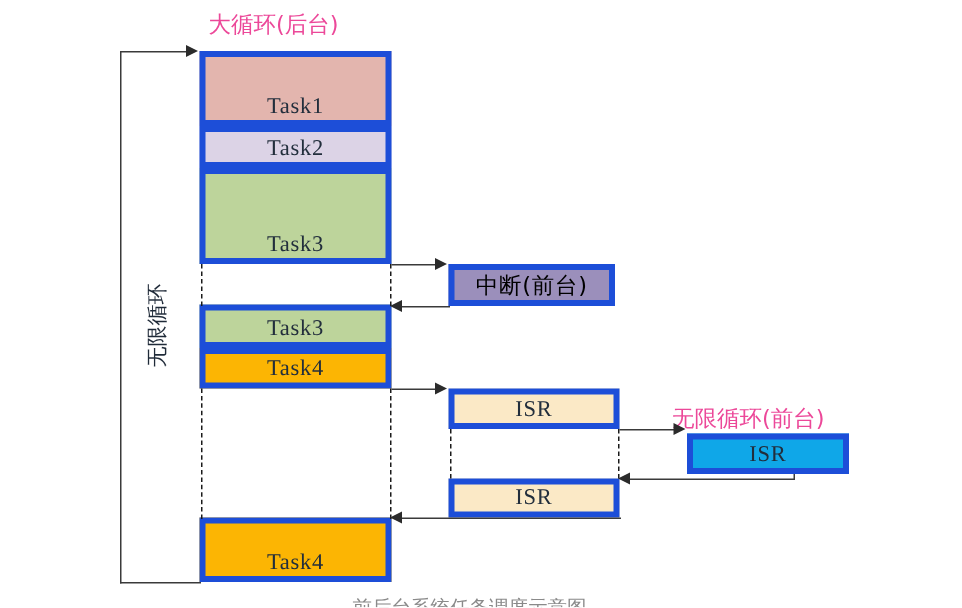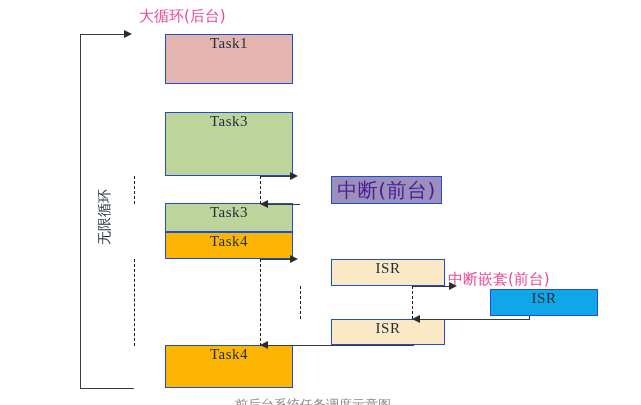--- a/index.html
+++ b/index.html
@@ -11,36 +11,35 @@
     position: relative;
     width: 641px;
     height: 405px;
     background: #ffffff;
     font-family: "Liberation Serif", "DejaVu Serif", serif;
     overflow: hidden;
   }
   .box {
     position: absolute;
     box-sizing: border-box;
-    border: 1px solid #1d4ed8;
+    border: 4px solid #1d4ed8;
     display: flex;
-    align-items: flex-start;
+    align-items: flex-end;
     justify-content: center;
     color: #1a2a3a;
     letter-spacing: 0.5px;
-    margin-left: 32px;
   }
   .task-label {
     font-size: 15px;
     color: #222e3c;
   }
   .cn-label {
     font-family: "DejaVu Sans", sans-serif;
-    font-size: 20px;
-    color: #4c1d95;
+    font-size: 15px;
+    color: #000000;
   }
   .title {
     position: absolute;
     font-family: "DejaVu Sans", sans-serif;
     font-size: 15px;
     color: #ec4899;
     white-space: nowrap;
   }
   .vlabel {
     position: absolute;
@@ -94,20 +93,23 @@
   <div class="arrow-r" style="left:124px; top:30px;"></div>
   <div class="line-v" style="left:80px; top:34px; height:355px;"></div>
   <div class="line-h" style="left:80px; top:388px; width:54px;"></div>
 
   <div class="vlabel" style="left:96px; top:245px;">无限循环</div>
 
   <div class="box" style="left:133px; top:34px; width:128px; height:50px; background:#e3b5ae;">
     <span class="task-label">Task1</span>
   </div>
 
+  <div class="box" style="left:133px; top:84px; width:128px; height:28px; background:#dcd3e6;">
+    <span class="task-label">Task2</span>
+  </div>
 
   <div class="box" style="left:133px; top:112px; width:128px; height:64px; background:#bdd49b;">
     <span class="task-label">Task3</span>
   </div>
 
   <div class="box" style="left:133px; top:203px; width:128px; height:29px; background:#bdd49b;">
     <span class="task-label">Task3</span>
   </div>
 
   <div class="box" style="left:133px; top:232px; width:128px; height:27px; background:#fcb503;">
@@ -144,21 +146,21 @@
   <div class="box" style="left:299px; top:319px; width:114px; height:26px; background:#fbe9c6;">
     <span class="task-label">ISR</span>
   </div>
 
   <div class="dash-v" style="left:300px; top:286px; height:33px;"></div>
   <div class="dash-v" style="left:412px; top:286px; height:33px;"></div>
 
   <div class="line-h" style="left:268px; top:345px; width:146px;"></div>
   <div class="arrow-l" style="left:260px; top:341px;"></div>
 
-  <div class="title" style="left:448px; top:270px;">中断嵌套(前台)</div>
+  <div class="title" style="left:448px; top:270px;">无限循环(前台)</div>
 
   <div class="box" style="left:458px; top:289px; width:108px; height:27px; background:#0fa7e8;">
     <span class="task-label">ISR</span>
   </div>
 
   <div class="line-h" style="left:413px; top:286px; width:37px;"></div>
   <div class="arrow-r" style="left:449px; top:282px;"></div>
 
   <div class="line-h" style="left:420px; top:319px; width:110px;"></div>
   <div class="arrow-l" style="left:412px; top:315px;"></div>

